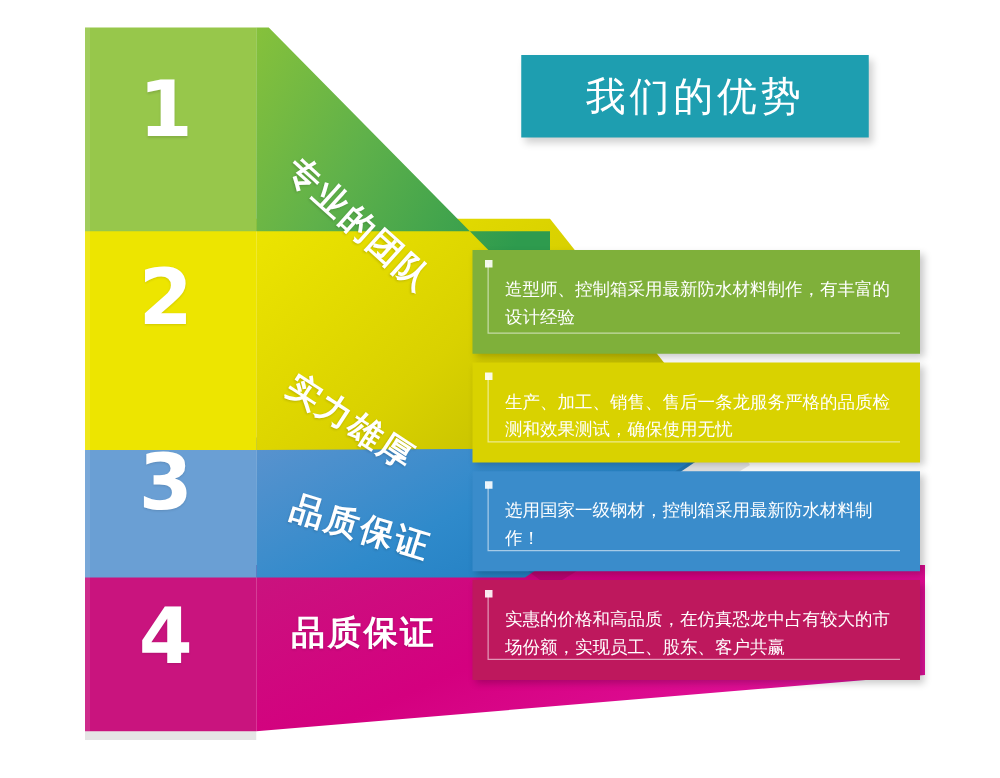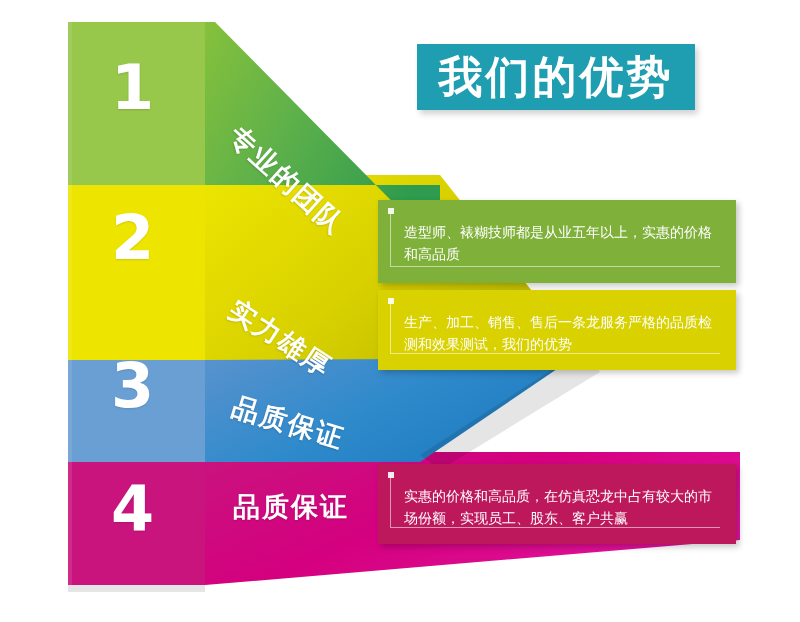--- a/index.html
+++ b/index.html
@@ -26,22 +26,22 @@
     top: 44px;
     width: 278px;
     height: 66px;
     display: flex;
     align-items: center;
     justify-content: center;
     box-shadow: 3px 4px 6px rgba(0,0,0,0.18);
   }
   .title-text {
     color: #ffffff;
-    font-size: 44px;
-    font-weight: bold;
+    font-size: 32px;
+    font-weight: normal;
     letter-spacing: 3px;
     line-height: 1;
   }
 
   
   .ribbon-layer {
     position: absolute;
     left: 0;
     top: 0;
     width: 800px;
@@ -192,30 +192,36 @@
 
   <div class="ribbon-cap cap-1">专业的团队</div>
   <div class="ribbon-cap cap-2">实力雄厚</div>
   <div class="ribbon-cap cap-3">品质保证</div>
   <div class="ribbon-cap cap-4">品质保证</div>
 
   <div class="panel panel-1" style="background:#7FB03A">
     <div class="panel-bracket">
       <span class="panel-dot"></span>
     </div>
-    <div class="panel-text">造型师、裱糊技师都是从业五年以上，实惠的价格和高品质</div>
+    <div class="panel-text">造型师、控制箱采用最新防水材料制作，有丰富的设计经验</div>
   </div>
 
   <div class="panel panel-2" style="background:#D9D200">
     <div class="panel-bracket">
       <span class="panel-dot"></span>
     </div>
-    <div class="panel-text">生产、加工、销售、售后一条龙服务严格的品质检测和效果测试，我们的优势</div>
-  </div>
-
+    <div class="panel-text">生产、加工、销售、售后一条龙服务严格的品质检测和效果测试，确保使用无忧</div>
+  </div>
+
+  <div class="panel panel-3" style="background:#3A8CCB">
+    <div class="panel-bracket">
+      <span class="panel-dot"></span>
+    </div>
+    <div class="panel-text">选用国家一级钢材，控制箱采用最新防水材料制作！</div>
+  </div>
 
   <div class="panel panel-4" style="background:#be185d">
     <div class="panel-bracket">
       <span class="panel-dot"></span>
     </div>
     <div class="panel-text">实惠的价格和高品质，在仿真恐龙中占有较大的市场份额，实现员工、股东、客户共赢</div>
   </div>
 
 </div>
 

